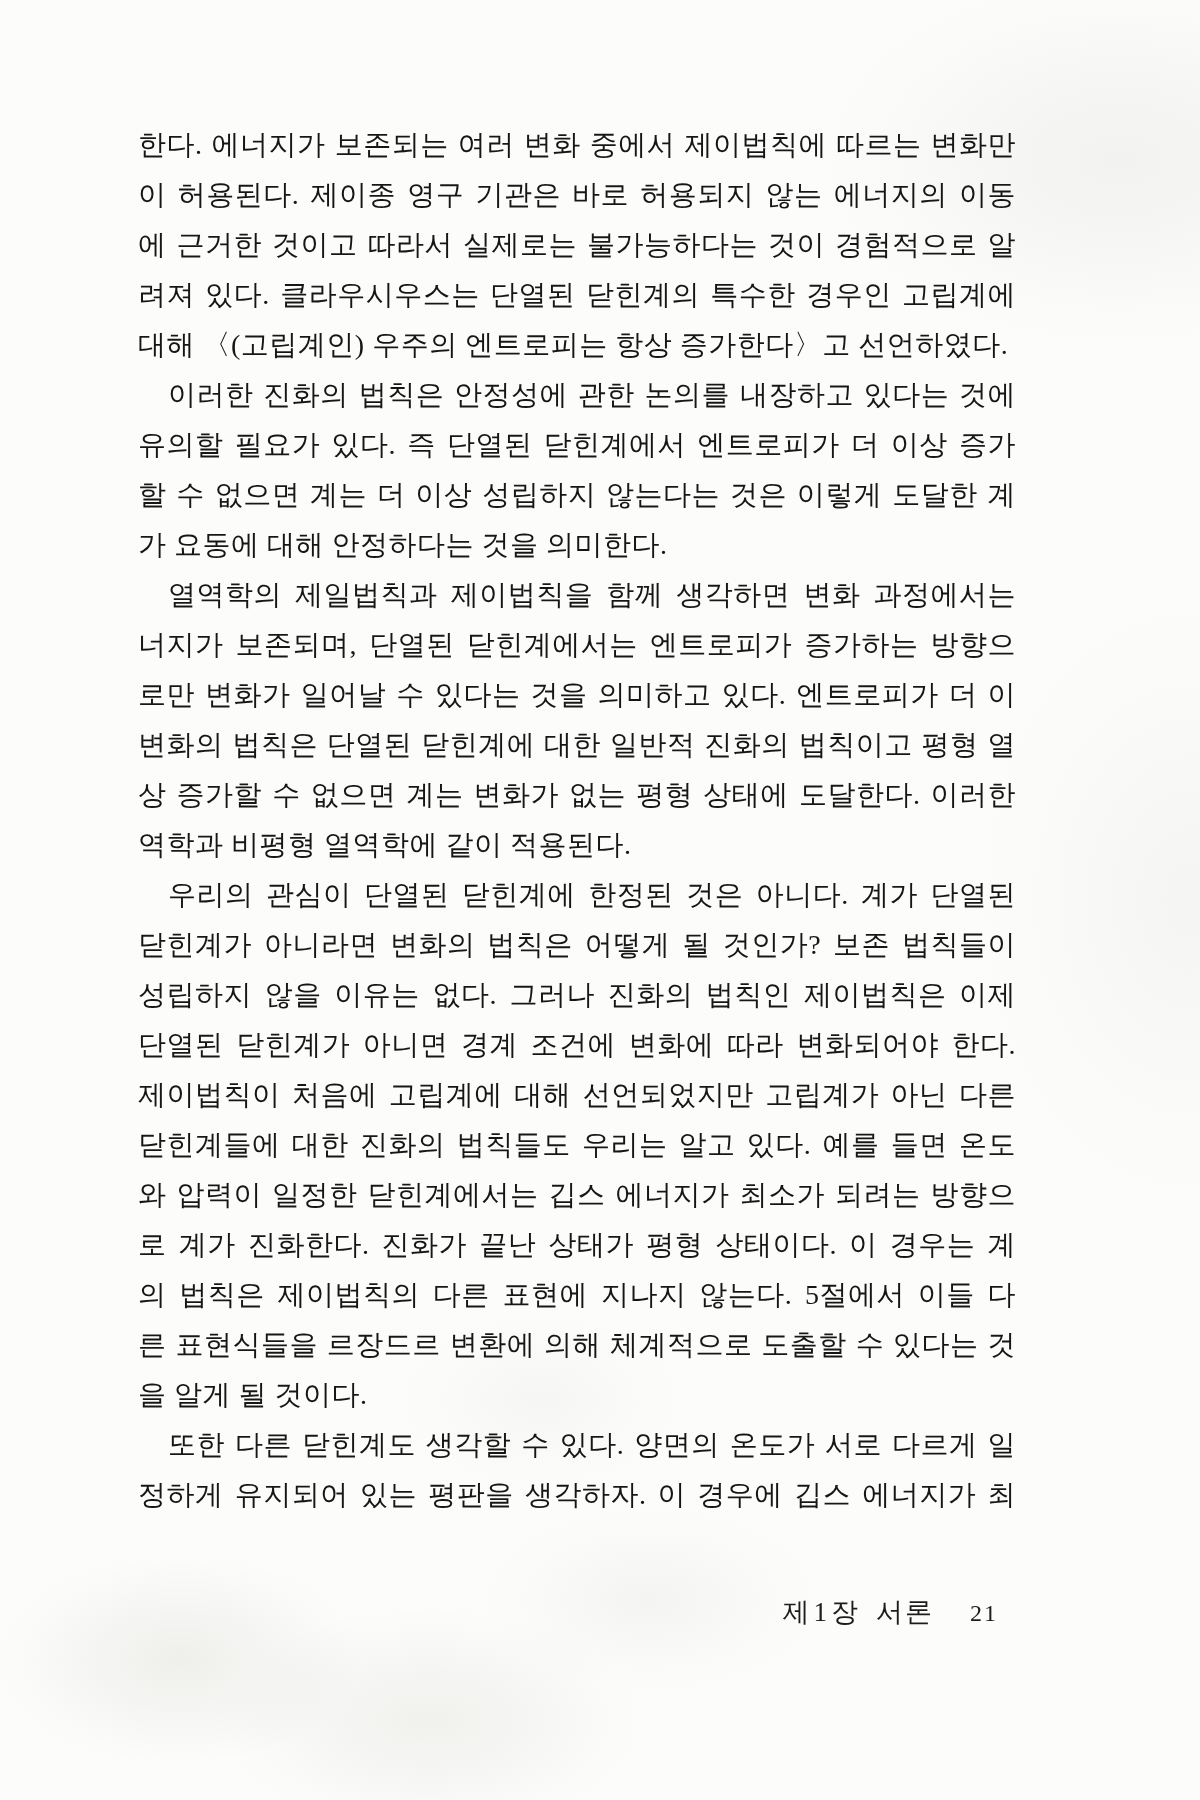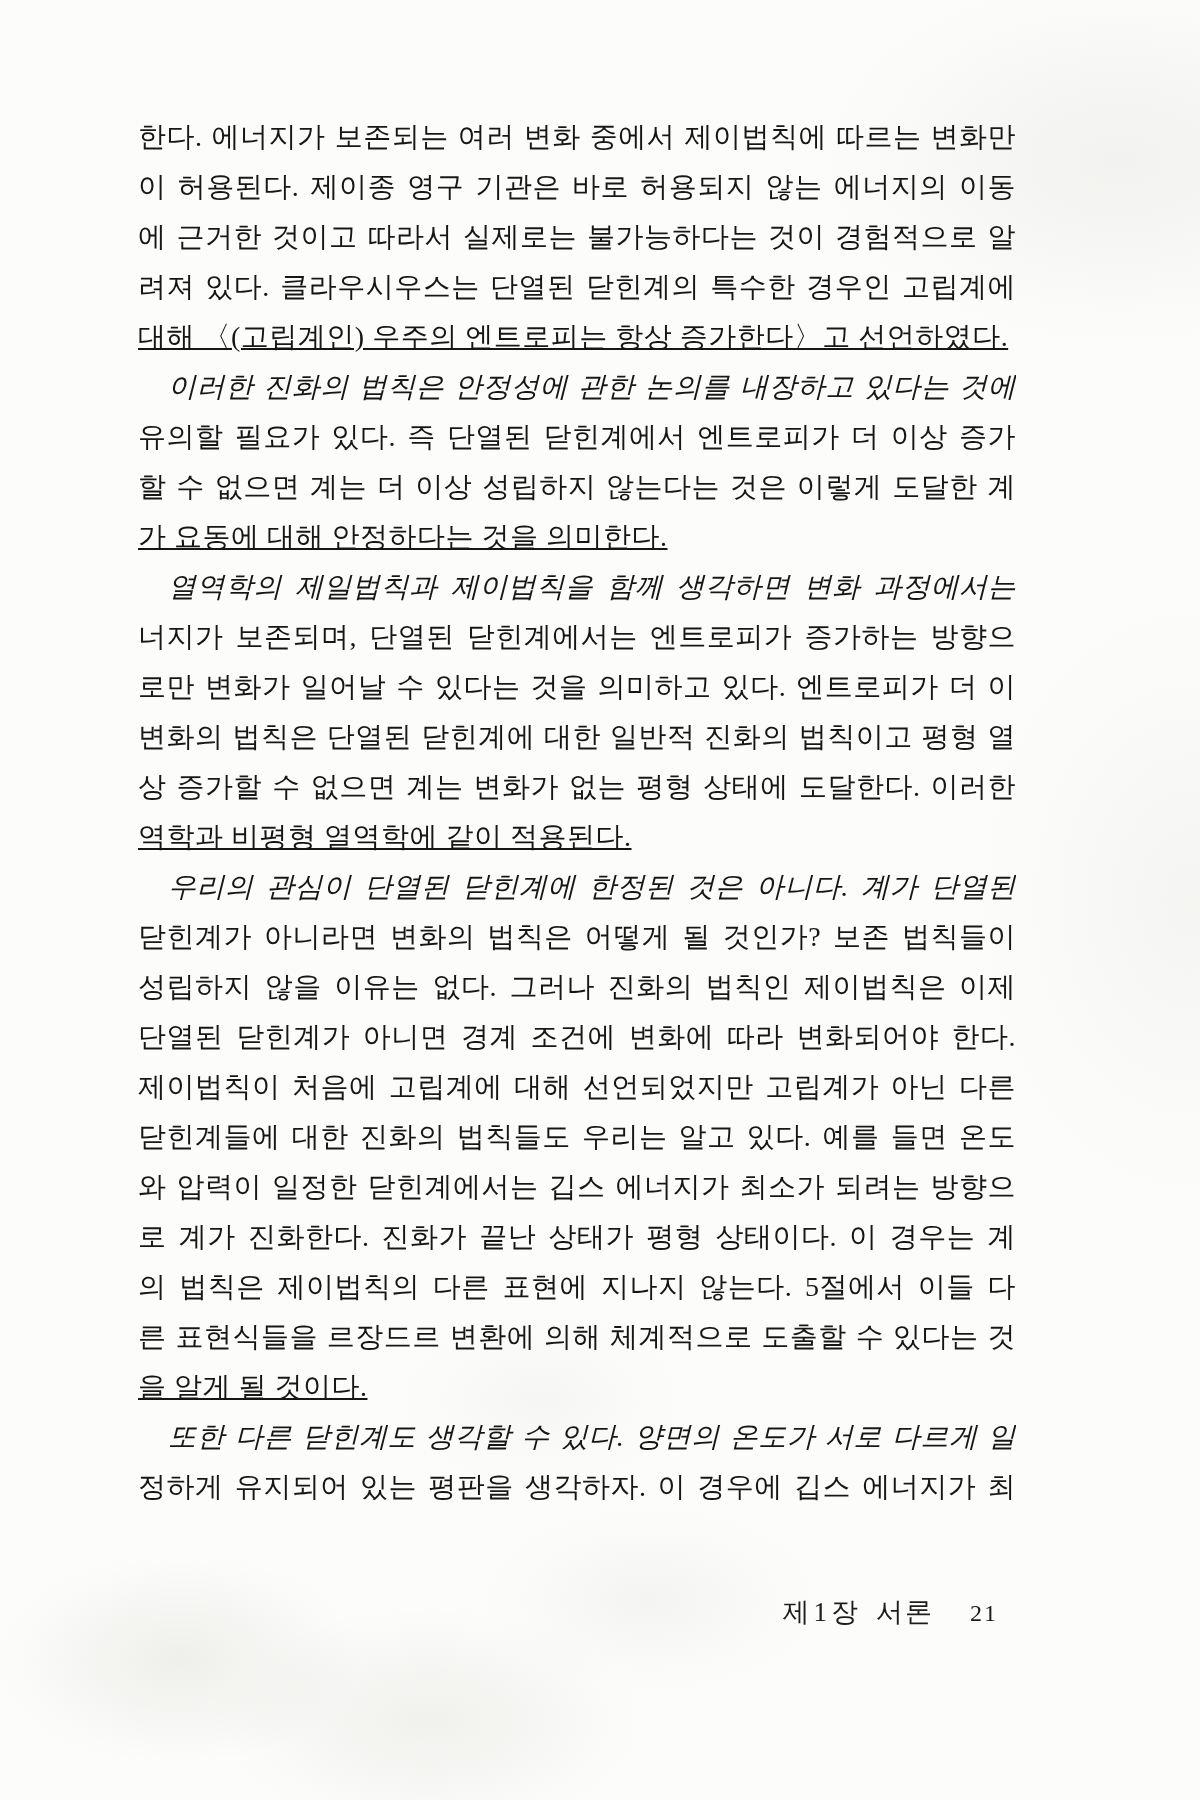--- a/index.html
+++ b/index.html
@@ -24,41 +24,39 @@
       radial-gradient(420px 260px at 1120px 160px, rgba(150,150,145,0.10), transparent 70%),
       radial-gradient(300px 420px at 1190px 900px,  rgba(150,150,145,0.07), transparent 70%),
       radial-gradient(260px 150px at 180px 1660px,  rgba(120,120,112,0.10), transparent 70%),
       radial-gradient(300px 160px at 430px 1720px,  rgba(120,120,112,0.09), transparent 70%),
       radial-gradient(240px 130px at 650px 1600px,  rgba(120,120,112,0.06), transparent 70%),
       radial-gradient(200px 120px at 540px 1400px,  rgba(130,130,122,0.05), transparent 70%);
   }
   .page-body {
     position: absolute;
     left: 138px;
-    top: 112px;
+    top: 120px;
     width: 878px;
   }
   .line {
     height: 50px;
     line-height: 50px;
     font-size: 28px;
     letter-spacing: 0.5px;
     text-align: justify;
     text-align-last: justify;
     overflow: hidden;
     white-space: normal;
   }
   .line.pend {
     text-align: center;
     text-align-last: left;
-    text-decoration: underline;
   }
   .line.indent {
     text-indent: 30px;
-    font-style: italic;
   }
   .page-footer {
     position: absolute;
     left: 138px;
     top: 1594px;
     width: 860px;
     text-align: right;
     font-size: 27px;
     line-height: 36px;
     color: #1c1c1c;

